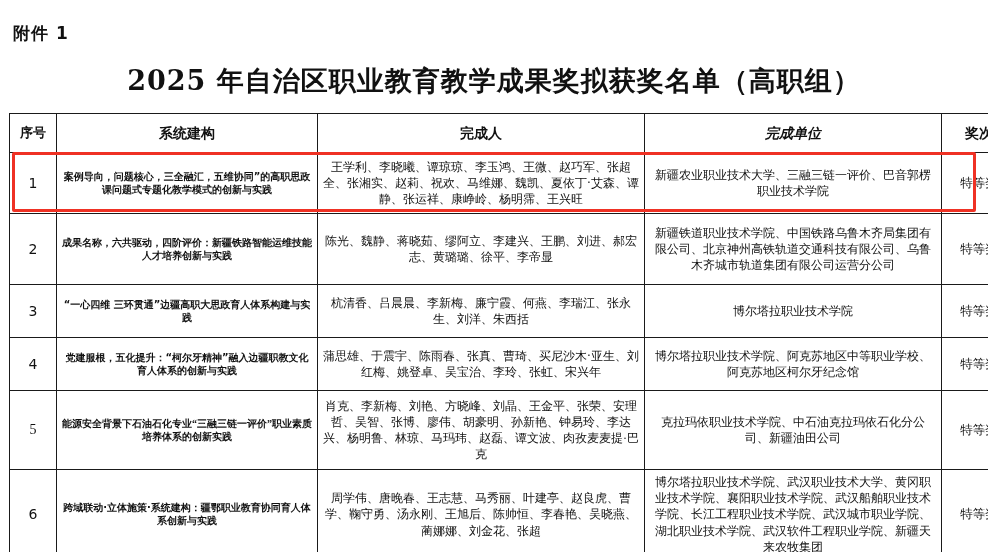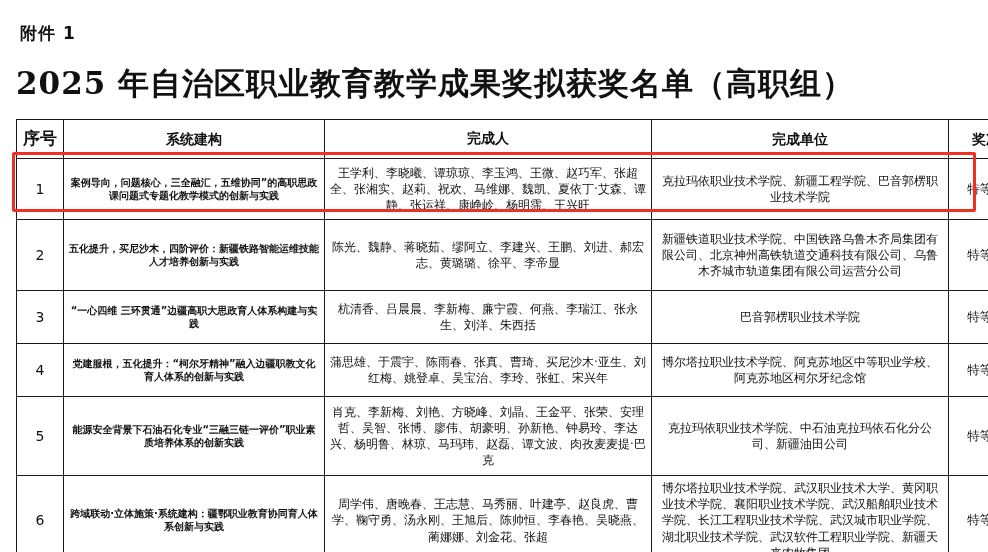--- a/index.html
+++ b/index.html
@@ -12,32 +12,32 @@
     height: 552px;
     font-family: "DejaVu Sans", "Liberation Sans", sans-serif;
     color: #111111;
     overflow: hidden;
   }
   .page {
     position: relative;
     width: 988px;
     height: 552px;
     box-sizing: border-box;
-    padding: 0 16px;
+    padding: 0 9px;
   }
   .attachment-label {
     font-size: 17px;
     font-weight: 700;
     letter-spacing: 1px;
     padding: 22px 0 0 4px;
   }
   .doc-title {
-    text-align: left;
+    text-align: center;
     font-family: "DejaVu Serif", "Liberation Serif", serif;
-    font-size: 31px;
+    font-size: 27px;
     font-weight: 700;
     letter-spacing: 1px;
     margin-top: 18px;
     margin-bottom: 14px;
   }
   table.award-table {
     border-collapse: collapse;
     width: 956px;
     table-layout: fixed;
     margin: 0 auto;
@@ -50,26 +50,26 @@
     line-height: 1.35;
   }
   table.award-table th {
     text-align: center;
     font-size: 14px;
     font-weight: 700;
     height: 30px;
   }
   th.col-no { width: 36px; }
   th.col-name { width: 250px; }
-  th.col-people { width: 316px; font-family: Liberation Mono, monospace; }
-  th.col-unit { width: 286px; }
+  th.col-people { width: 316px; }
+  th.col-unit { width: 286px; font-style: italic; }
   th.col-award { width: 64px; }
 
   .hdr-no {
-    font-size: 17px;
+    font-size: 13px;
     line-height: 1.05;
   }
   td.cell-no {
     text-align: center;
     font-size: 14px;
   }
   td.cell-name {
     text-align: center;
     font-size: 10px;
     font-weight: 700;
@@ -80,21 +80,21 @@
     font-size: 12px;
   }
   td.cell-award {
     text-align: center;
     font-size: 12.5px;
   }
   .row-1 td { height: 52px; }
   .row-2 td { height: 62px; }
   .row-3 td { height: 44px; }
   .row-4 td { height: 44px; }
-  .row-5 td { height: 70px; }
+  .row-5 td { height: 70px; font-family: Liberation Serif, serif; }
   .row-6 td { height: 70px; }
 
   
   .highlight-box {
     position: absolute;
     left: 12px;
     top: 152px;
     width: 964px;
     height: 60px;
     border: 3px solid #ef3124;
@@ -122,35 +122,35 @@
         <th class="col-people">完成人</th>
         <th class="col-unit">完成单位</th>
         <th class="col-award">奖次</th>
       </tr>
     </thead>
     <tbody>
       <tr class="row-1">
         <td class="cell-no">1</td>
         <td class="cell-name">案例导向，问题核心，三全融汇，五维协同”的高职思政课问题式专题化教学模式的创新与实践</td>
         <td class="cell-people">王学利、李晓曦、谭琼琼、李玉鸿、王微、赵巧军、张超全、张湘实、赵莉、祝欢、马维娜、魏凯、夏依丁·艾森、谭静、张运祥、康峥岭、杨明霈、王兴旺</td>
-        <td class="cell-unit">克拉玛依职业技术学院、新疆工程学院、巴音郭楞职业技术学院</td>
+        <td class="cell-unit">新疆农业职业技术大学、三融三链一评价、巴音郭楞职业技术学院</td>
         <td class="cell-award">特等奖</td>
       </tr>
       <tr class="row-2">
         <td class="cell-no">2</td>
-        <td class="cell-name">五化提升，买尼沙木，四阶评价：新疆铁路智能运维技能人才培养创新与实践</td>
+        <td class="cell-name">成果名称，六共驱动，四阶评价：新疆铁路智能运维技能人才培养创新与实践</td>
         <td class="cell-people">陈光、魏静、蒋晓茹、缪阿立、李建兴、王鹏、刘进、郝宏志、黄璐璐、徐平、李帝显</td>
         <td class="cell-unit">新疆铁道职业技术学院、中国铁路乌鲁木齐局集团有限公司、北京神州高铁轨道交通科技有限公司、乌鲁木齐城市轨道集团有限公司运营分公司</td>
         <td class="cell-award">特等奖</td>
       </tr>
       <tr class="row-3">
         <td class="cell-no">3</td>
         <td class="cell-name">“一心四维  三环贯通”边疆高职大思政育人体系构建与实践</td>
         <td class="cell-people">杭清香、吕晨晨、李新梅、廉宁霞、何燕、李瑞江、张永生、刘洋、朱西括</td>
-        <td class="cell-unit">巴音郭楞职业技术学院</td>
+        <td class="cell-unit">博尔塔拉职业技术学院</td>
         <td class="cell-award">特等奖</td>
       </tr>
       <tr class="row-4">
         <td class="cell-no">4</td>
         <td class="cell-name">党建服根，五化提升：“柯尔牙精神”融入边疆职教文化育人体系的创新与实践</td>
         <td class="cell-people">蒲思雄、于震宇、陈雨春、张真、曹琦、买尼沙木·亚生、刘红梅、姚登卓、吴宝治、李玲、张虹、宋兴年</td>
         <td class="cell-unit">博尔塔拉职业技术学院、阿克苏地区中等职业学校、阿克苏地区柯尔牙纪念馆</td>
         <td class="cell-award">特等奖</td>
       </tr>
       <tr class="row-5">

